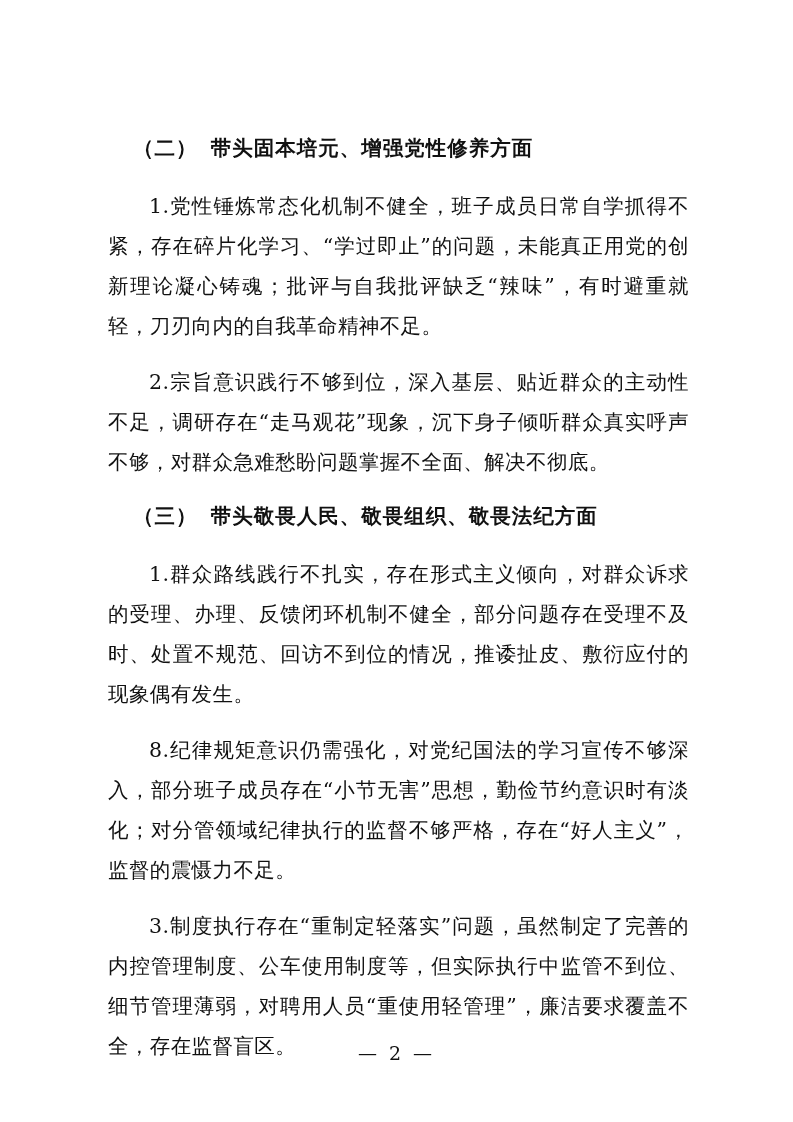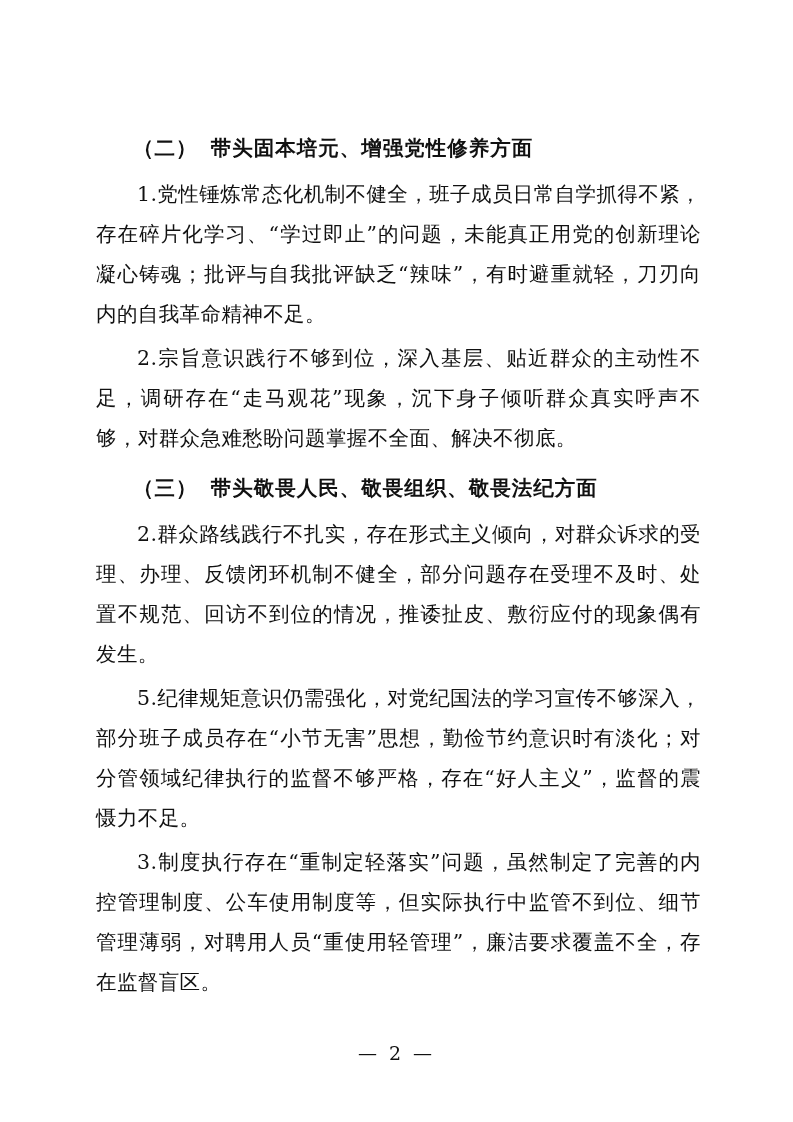--- a/index.html
+++ b/index.html
@@ -31,21 +31,21 @@
   .section-heading {
     font-family: Liberation Mono, monospace;
     font-weight: bold;
     font-size: 20.5px;
     line-height: 40px;
     text-indent: 2em;
     margin: 0 0 2px 0;
     letter-spacing: 1px;
   }
   .para {
-    margin: 4px;
+    margin: 16px;
     text-indent: 2em;
     font-size: 20.5px;
     line-height: 40px;
   }
   .heading-block {
     margin-top: 12px;
   }
   .footer {
     position: absolute;
     left: 0;
@@ -62,20 +62,20 @@
 <body>
 
 <div class="page">
   <div class="doc-body">
 
     <div class="section-heading">（二） 带头固本培元、增强党性修养方面</div>
     <p class="para">1.党性锤炼常态化机制不健全，班子成员日常自学抓得不紧，存在碎片化学习、“学过即止”的问题，未能真正用党的创新理论凝心铸魂；批评与自我批评缺乏“辣味”，有时避重就轻，刀刃向内的自我革命精神不足。</p>
     <p class="para">2.宗旨意识践行不够到位，深入基层、贴近群众的主动性不足，调研存在“走马观花”现象，沉下身子倾听群众真实呼声不够，对群众急难愁盼问题掌握不全面、解决不彻底。</p>
 
     <div class="section-heading heading-block">（三） 带头敬畏人民、敬畏组织、敬畏法纪方面</div>
-    <p class="para">2.群众路线践行不扎实，存在形式主义倾向，对群众诉求的受理、办理、反馈闭环机制不健全，部分问题存在受理不及时、处置不规范、回访不到位的情况，推诿扯皮、敷衍应付的现象偶有发生。</p>
-    <p class="para">5.纪律规矩意识仍需强化，对党纪国法的学习宣传不够深入，部分班子成员存在“小节无害”思想，勤俭节约意识时有淡化；对分管领域纪律执行的监督不够严格，存在“好人主义”，监督的震慑力不足。</p>
+    <p class="para">1.群众路线践行不扎实，存在形式主义倾向，对群众诉求的受理、办理、反馈闭环机制不健全，部分问题存在受理不及时、处置不规范、回访不到位的情况，推诿扯皮、敷衍应付的现象偶有发生。</p>
+    <p class="para">8.纪律规矩意识仍需强化，对党纪国法的学习宣传不够深入，部分班子成员存在“小节无害”思想，勤俭节约意识时有淡化；对分管领域纪律执行的监督不够严格，存在“好人主义”，监督的震慑力不足。</p>
     <p class="para">3.制度执行存在“重制定轻落实”问题，虽然制定了完善的内控管理制度、公车使用制度等，但实际执行中监管不到位、细节管理薄弱，对聘用人员“重使用轻管理”，廉洁要求覆盖不全，存在监督盲区。</p>
 
   </div>
 
   <div class="footer">— 2 —</div>
 </div>
 
 </body></html>

